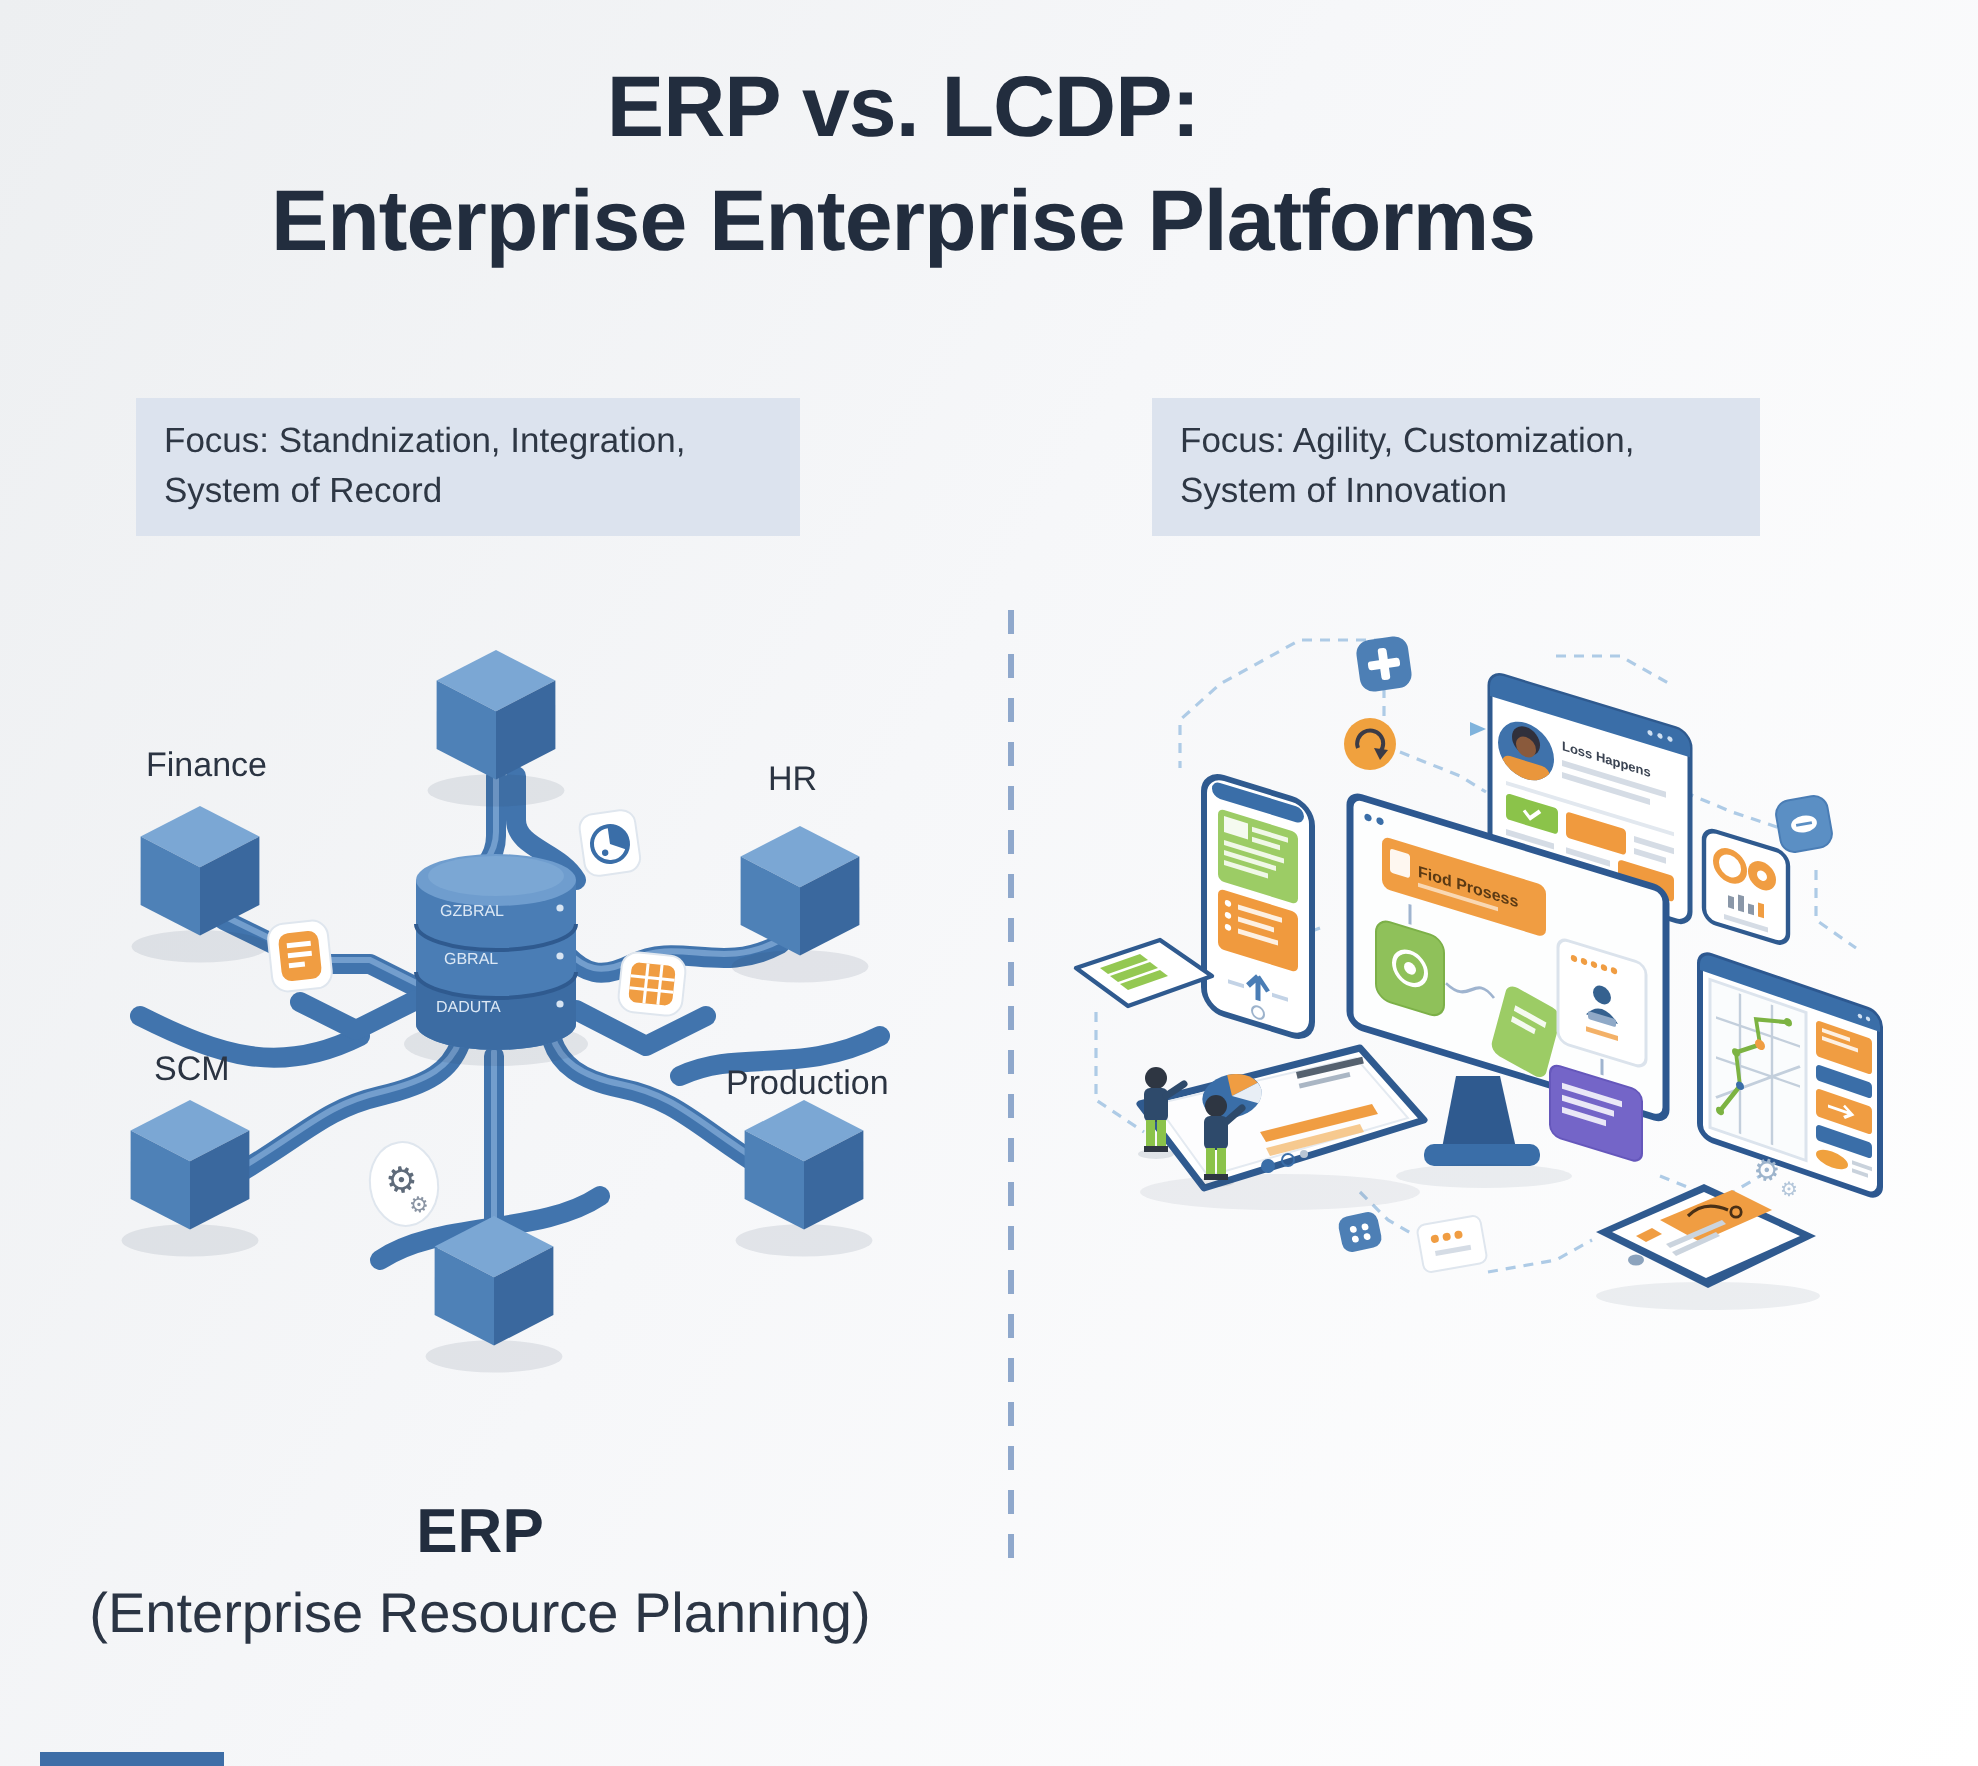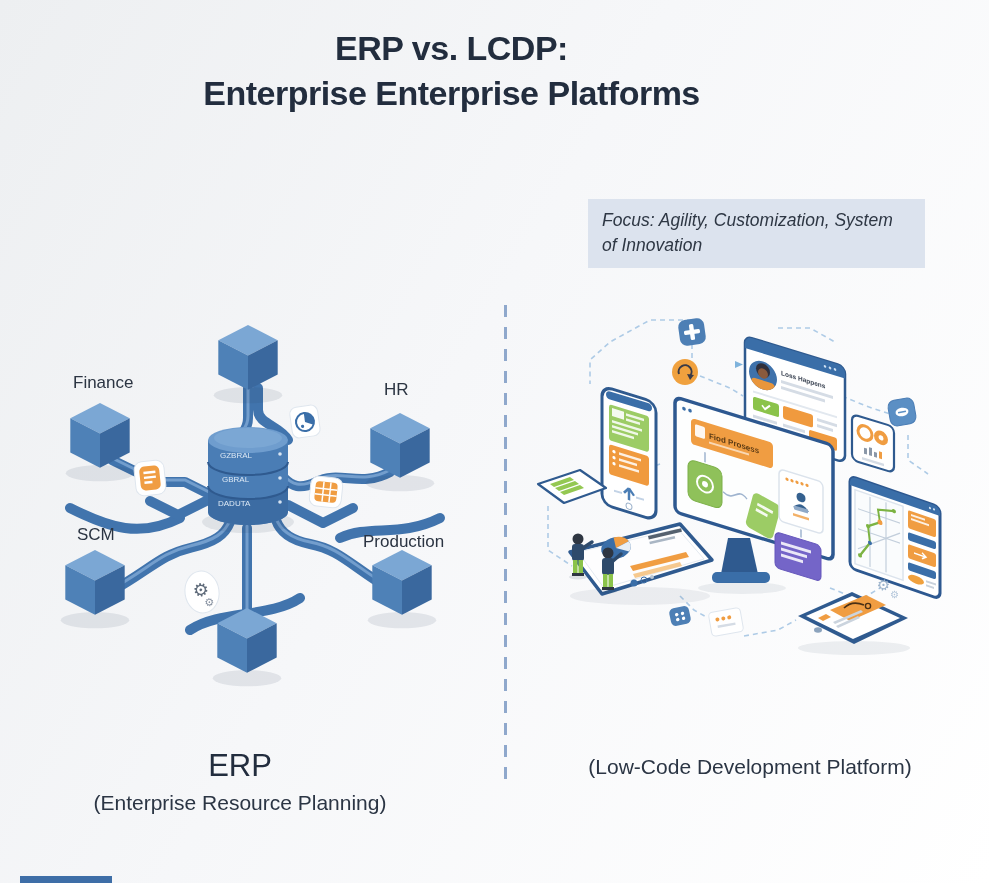--- a/index.html
+++ b/index.html
@@ -1,48 +1,49 @@
 <!DOCTYPE html>
 <html><head>
 <meta charset="utf-8">
 <style>
   html,body{margin:0;padding:0;}
   body{font-family:"Liberation Sans",sans-serif;background:#e9ebee;}
   .canvas{position:relative;width:989px;height:883px;overflow:hidden;
           background:linear-gradient(120deg,#edeff1 0%,#f6f7f9 45%,#ffffff 100%);}
   .title{position:absolute;top:26px;left:0;width:903px;text-align:center;
-         font-size:34px;font-weight:700;line-height:1.32;color:#222d3e;letter-spacing:-0.5px;}
+         font-size:43px;font-weight:700;line-height:1.32;color:#222d3e;letter-spacing:-0.5px;}
   .title span{display:block;}
   .focus-box{position:absolute;top:199px;background:#dce3ee;color:#2e3744;
              font-size:17.5px;line-height:1.45;padding:9px 14px;box-sizing:border-box;}
   .focus-left{left:68px;width:332px;}
-  .focus-right{left:588px;width:337px;font-style:italic;}
+  .focus-right{left:576px;width:304px;}
   .divider{position:absolute;left:504px;top:305px;width:3px;height:475px;
            background:repeating-linear-gradient(180deg,#8fa8cc 0 12px,transparent 12px 22px);}
   .illus{position:absolute;}
   .illus-left{left:40px;top:300px;}
   .illus-right{left:530px;top:300px;}
   .footer{position:absolute;text-align:center;color:#222d3e;}
   .footer-left{left:0;top:748px;width:480px;}
   .footer-right{left:510px;top:748px;width:480px;}
-  .acronym{font-size:31px;font-weight:400;}
-  .fullname{font-size:21px;margin-top:7px;color:#2b3544;}
+  .acronym{font-size:31px;font-weight:700;}
+  .fullname{font-size:28px;margin-top:7px;color:#2b3544;}
   .bottom-strip{position:absolute;left:20px;bottom:0;width:92px;height:7px;background:#3e6ea7;}
   svg text{font-family:"Liberation Sans",sans-serif;}
 </style>
 </head>
 <body>
 
 <div class="canvas">
 
   <div class="title">
     <span>ERP vs. LCDP:</span>
     <span>Enterprise Enterprise Platforms</span>
   </div>
 
+  <div class="focus-box focus-left">Focus: Standnization, Integration, System of Record</div>
   <div class="focus-box focus-right">Focus: Agility, Customization, System of Innovation</div>
 
   <div class="divider"></div>
 
   <svg class="illus illus-left" width="440" height="410" viewBox="0 0 440 410">
     <defs>
       <g id="cube">
         <ellipse cx="0" cy="28" rx="38" ry="9" fill="rgba(40,60,90,0.10)"></ellipse>
         <polygon points="0,-50 33,-33 0,-16 -33,-33" fill="#7ba7d4"></polygon>
         <polygon points="-33,-33 0,-16 0,22 -33,5" fill="#4e81b7"></polygon>
@@ -378,17 +379,16 @@
     </g>
     <text x="346" y="290" font-size="15" fill="#9db4cc" transform="rotate(12 352 288)">⚙</text>
     <text x="360" y="298" font-size="10" fill="#b3c6da">⚙</text>
   </svg>
 
   <div class="footer footer-left">
     <div class="acronym">ERP</div>
     <div class="fullname">(Enterprise Resource Planning)</div>
   </div>
   <div class="footer footer-right">
-    <div class="fullname">(Low-Code Development Platform)</div>
   </div>
 
   <div class="bottom-strip"></div>
 </div>
 
 </body></html>

